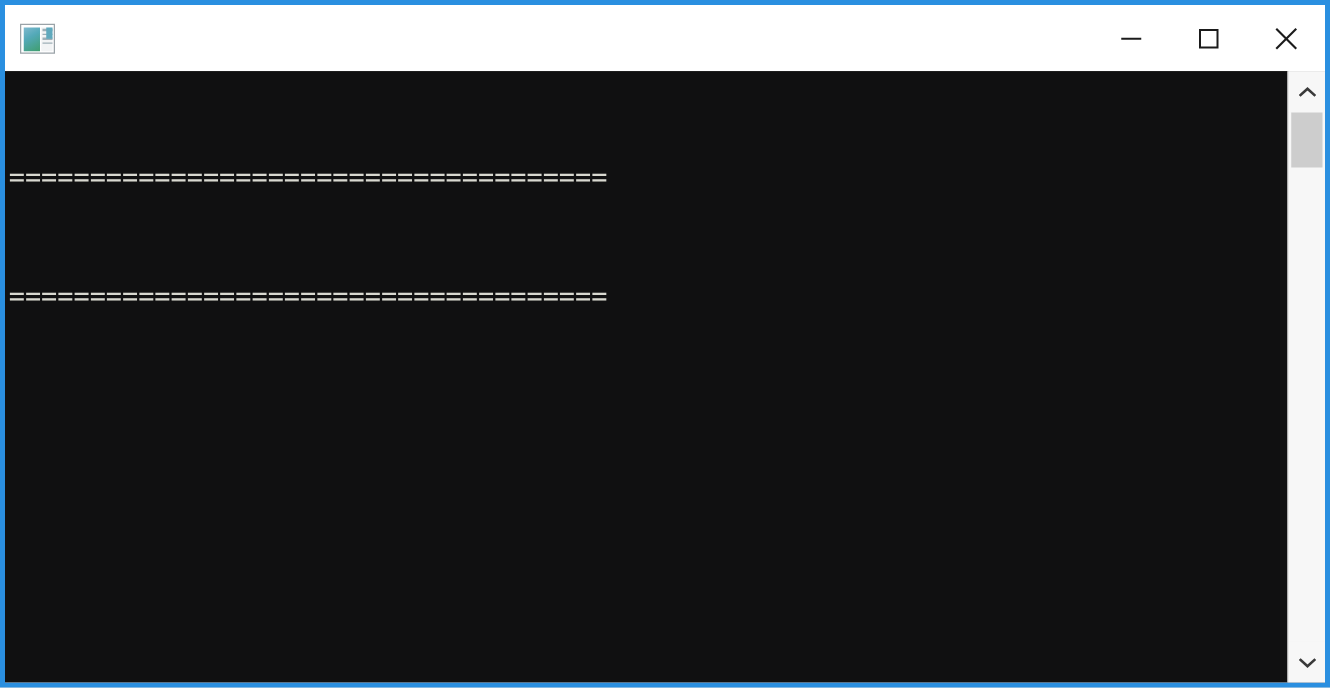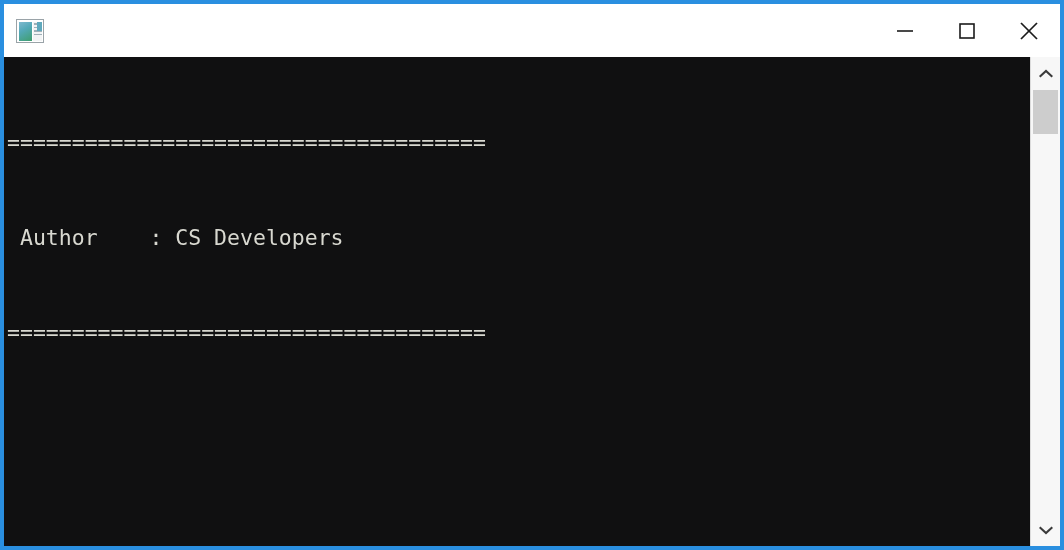--- a/index.html
+++ b/index.html
@@ -202,21 +202,20 @@
           <line x1="21" y1="5" x2="5" y2="21" stroke="#1b1b1b" stroke-width="1.7"></line>
         </svg>
       </button>
     </div>
   </div>
 
   <div id="console-wrap">
 
     <div id="console">
       <div class="line">=====================================</div>
-      <div class="line"> Author    : CS Developers</div>
       <div class="line">=====================================</div>
       
       
       
       
       
       
       
       
       

